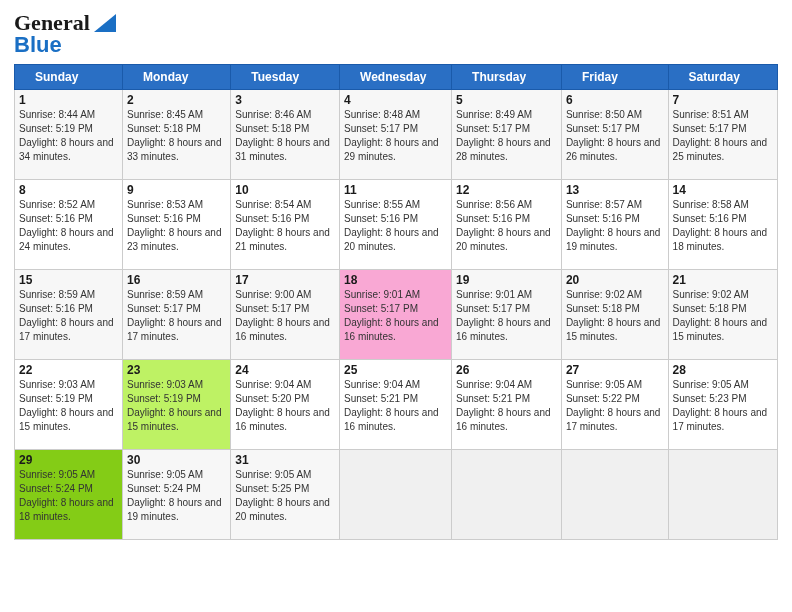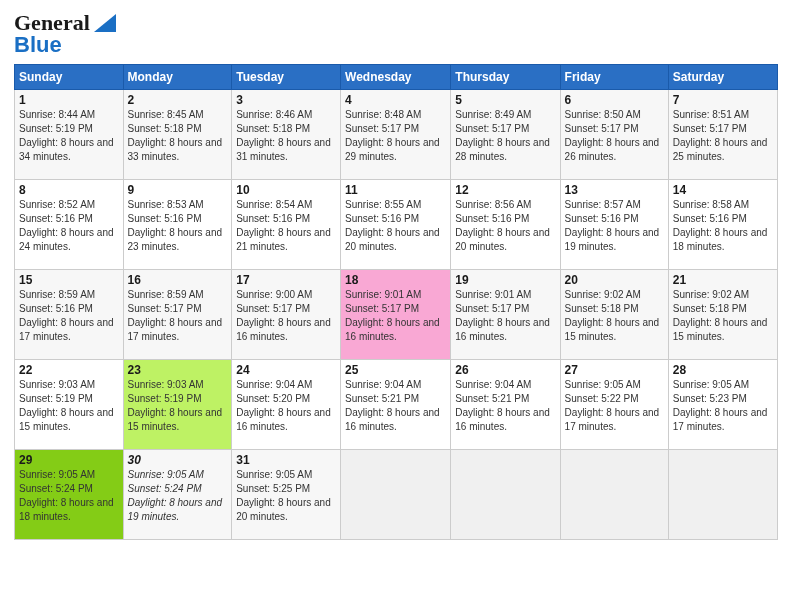--- a/index.html
+++ b/index.html
@@ -44,21 +44,21 @@
       width: 100%;
       border-collapse: collapse;
       border: 1px solid #ccc;
       font-size: 10.5px;
     }
     .calendar th {
       background: #2a6fc4;
       color: #fff;
       font-size: 12px;
       font-weight: bold;
-      padding: 5px 4px;
+      padding: 5px 20px;
       text-align: left;
       border: 1px solid #1a5aaa;
     }
     .calendar td {
       vertical-align: top;
       padding: 3px 4px;
       border: 1px solid #ccc;
       background: #fff;
       width: 113px;
       height: 90px;
@@ -156,21 +156,21 @@
           <td style="background: rgb(255, 255, 255);"><span class="day-num">22</span><span class="day-info">Sunrise: 9:03 AM<br>Sunset: 5:19 PM<br>Daylight: 8 hours and 15 minutes.</span></td>
           <td style="background: #bef264; margin-top: 11px;"><span class="day-num">23</span><span class="day-info">Sunrise: 9:03 AM<br>Sunset: 5:19 PM<br>Daylight: 8 hours and 15 minutes.</span></td>
           <td style="background: rgb(255, 255, 255);"><span class="day-num">24</span><span class="day-info">Sunrise: 9:04 AM<br>Sunset: 5:20 PM<br>Daylight: 8 hours and 16 minutes.</span></td>
           <td style="background: rgb(255, 255, 255);"><span class="day-num">25</span><span class="day-info">Sunrise: 9:04 AM<br>Sunset: 5:21 PM<br>Daylight: 8 hours and 16 minutes.</span></td>
           <td style="background: rgb(255, 255, 255);"><span class="day-num">26</span><span class="day-info">Sunrise: 9:04 AM<br>Sunset: 5:21 PM<br>Daylight: 8 hours and 16 minutes.</span></td>
           <td style="background: rgb(255, 255, 255);"><span class="day-num">27</span><span class="day-info">Sunrise: 9:05 AM<br>Sunset: 5:22 PM<br>Daylight: 8 hours and 17 minutes.</span></td>
           <td style="background: rgb(255, 255, 255);"><span class="day-num">28</span><span class="day-info">Sunrise: 9:05 AM<br>Sunset: 5:23 PM<br>Daylight: 8 hours and 17 minutes.</span></td>
         </tr>
         <tr>
           <td style="background: #84cc16;"><span class="day-num">29</span><span class="day-info">Sunrise: 9:05 AM<br>Sunset: 5:24 PM<br>Daylight: 8 hours and 18 minutes.</span></td>
-          <td style="background: rgb(247, 247, 247); font-style: italic;"><span class="day-num">30</span><span class="day-info">Sunrise: 9:05 AM<br>Sunset: 5:24 PM<br>Daylight: 8 hours and 19 minutes.</span></td>
+          <td style="background: rgb(247, 247, 247);"><span class="day-num">30</span><span class="day-info">Sunrise: 9:05 AM<br>Sunset: 5:24 PM<br>Daylight: 8 hours and 19 minutes.</span></td>
           <td style="background: rgb(247, 247, 247);"><span class="day-num">31</span><span class="day-info">Sunrise: 9:05 AM<br>Sunset: 5:25 PM<br>Daylight: 8 hours and 20 minutes.</span></td>
           <td class="empty-cell" style="background: rgb(240, 240, 240);"></td>
           <td class="empty-cell" style="background: rgb(240, 240, 240);"></td>
           <td class="empty-cell" style="background: rgb(240, 240, 240);"></td>
           <td class="empty-cell" style="background: rgb(240, 240, 240);"></td>
         </tr>
       </tbody>
   </table>
 </div>
 

